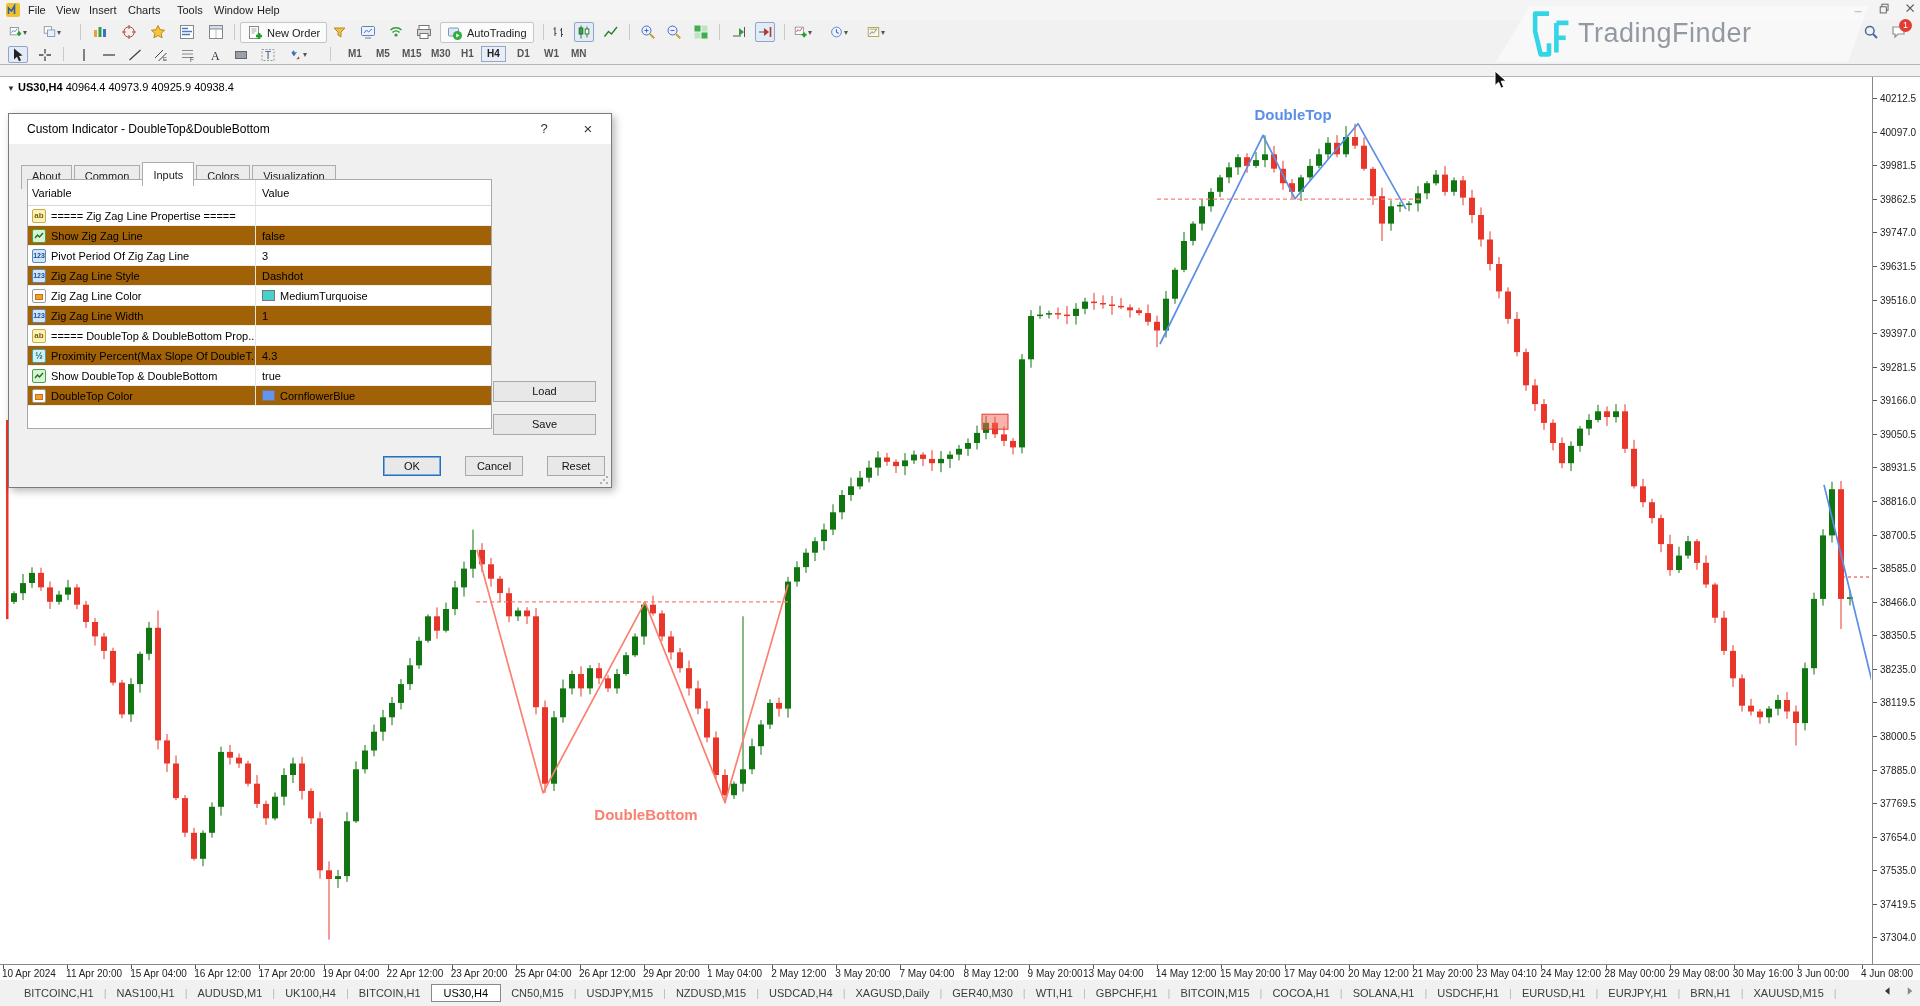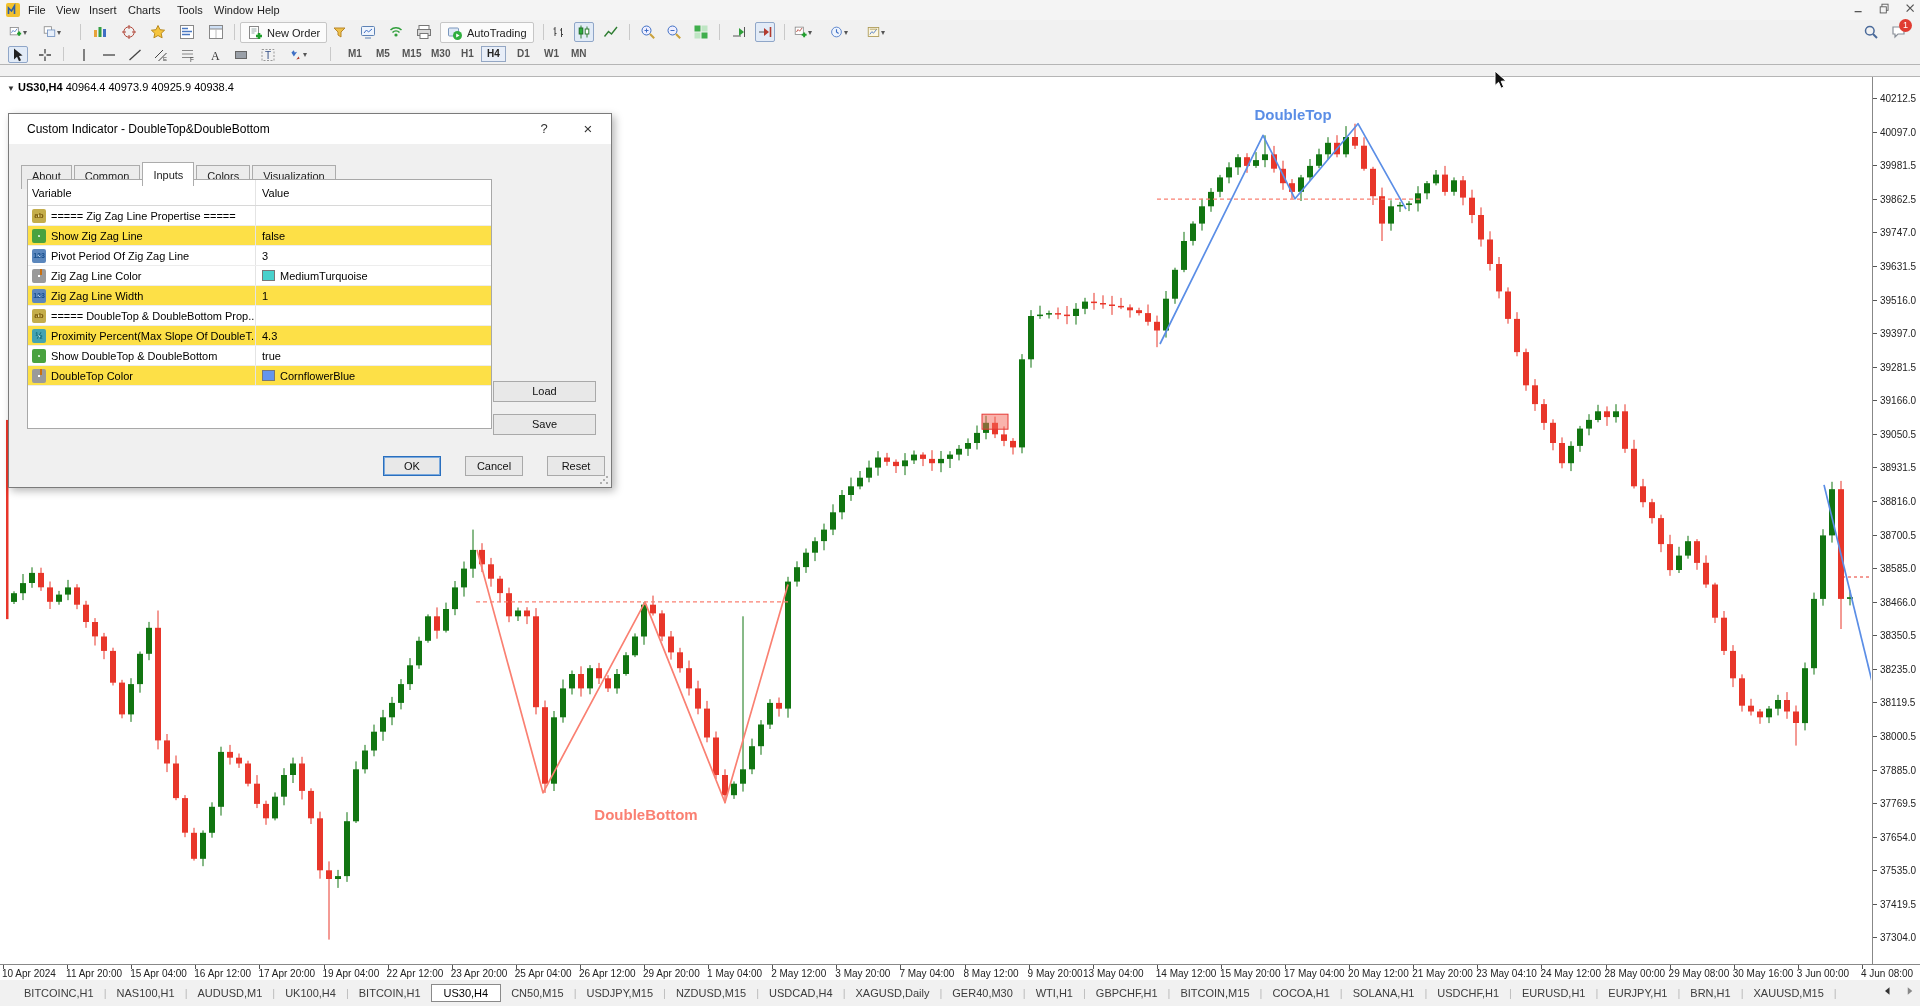--- a/index.html
+++ b/index.html
@@ -67,26 +67,26 @@
   #dlg-title { position:absolute; left:18px; top:8px; font-size:12px; color:#000; }
   .dlg-sysbtn { position:absolute; top:5px; width:22px; height:20px; text-align:center; line-height:20px;
     color:#333; font-size:13px; }
   #dlg-tabs { position:absolute; left:12px; top:48px; height:24px; display:flex;text-align:center; }
   .dtab { padding:4px 10px 3px; border:1px solid #acacac; border-bottom:none; background:#ececec;
     margin-right:2px; color:#222; position:relative; top:3px; font-size:11px; }
   .dtab.active { background:#fff; top:0; padding-top:6px; z-index:2; }
   #dlg-table { position:absolute; left:18px; top:65px; width:465px; height:250px; background:#fff;
     border:1px solid #a8a8a8; overflow:hidden; }
   .drow { position:relative; width:100%; height:20px; border-bottom:1px solid #ededed; display:flex; align-items:center; }
-  .drow.alt { background:#fde047; }
+  .drow.alt { background:#a16207; }
   .drow.head { height:26px; border-bottom:1px solid #d8d8d8; background:#fff; font-size:11px; }
   .dcell-var { width:227px; padding-left:4px; display:flex; align-items:center; gap:5px; overflow:hidden; white-space:nowrap; }
   .dcell-val { flex:1; padding-left:6px; border-left:1px solid #e4e4e4; height:100%; display:flex; align-items:center; gap:5px; overflow:hidden; white-space:nowrap; }
   .rowico { width:14px; height:14px; flex:0 0 14px; border-radius:2px; font-size:7px; display:flex;
-    align-items:center; justify-content:center; font-weight:bold; border:6px solid #6d28d9; background:#fff; }
+    align-items:center; justify-content:center; font-weight:bold; border:1px solid #6d28d9; background:#fff; }
   .ri-ab { background:#fbf3b6; border-color:#c4ad4a; color:#7a5c10; font-size:8px; }
   .ri-int { background:#d2e5f9; border-color:#5b87bd; color:#174e8c; }
   .ri-half { background:#d2f1f4; border-color:#44a3b2; color:#0d6575; font-size:9px; }
   .ri-bool { background:#d9f2d7; border-color:#49a23f; color:#1c7020; }
   .ri-color { background:#fff; border-color:#9a9a9a; position:relative; }
   .ri-color::after { content:""; position:absolute; left:2px; right:2px; bottom:2px; height:4px; background:#f0a030; border:1px solid #c86f10; }
   .swatch { width:13px; height:11px; border:1px solid #777; flex:0 0 13px; }
   .dbtn { position:absolute; height:21px; width:103px; background:#e8e8e8; border:1px solid #a9a9a9;
     text-align:center; line-height:19px; color:#111; font-size:11px; }
   .dbtn.sm { width:58px; height:20px; }
@@ -937,20 +937,30 @@
           <span class="tlabel" style="left:1668.6px">29 May 08:00</span>
         <span class="ttick" style="left:1733.7px"></span>
           <span class="tlabel" style="left:1732.7px">30 May 16:00</span>
         <span class="ttick" style="left:1797.8px"></span>
           <span class="tlabel" style="left:1796.8px">3 Jun 00:00</span>
         <span class="ttick" style="left:1861.9px"></span>
           <span class="tlabel" style="left:1860.9px">4 Jun 08:00</span>
       </div>
 </div>
 
+<div id="watermark">
+  <div class="band"></div>
+  <span id="wm-logo" style="position:absolute;left:30px;top:3px;">
+        <svg width="46" height="50" viewBox="0 0 48 54" xmlns="http://www.w3.org/2000/svg">
+    <path d="M24 5H9v19l6 25h9V37" fill="none" stroke="#2bd4e8" stroke-width="5" stroke-linejoin="round"></path>
+    <path d="M32 15v32M32 15h13M32 31h10" fill="none" stroke="#2bd4e8" stroke-width="5"></path>
+  </svg>
+      </span>
+  <span id="wm-text">TradingFinder</span>
+</div>
 
 <div id="tabbar">
       <span class="btab">BITCOINC,H1</span>
       <span class="btabsep">|</span>
       <span class="btab">NAS100,H1</span>
       <span class="btabsep">|</span>
       <span class="btab">AUDUSD,M1</span>
       <span class="btabsep">|</span>
       <span class="btab">UK100,H4</span>
       <span class="btabsep">|</span>
@@ -1047,20 +1057,30 @@
         <div class="drow">
     <div class="dcell-var">
       <span class="rowico ri-int">123</span>
       <span>Pivot Period Of Zig Zag Line</span>
     </div>
     <div class="dcell-val">
 
       <span>3</span>
     </div>
         </div>
+        <div class="drow alt">
+    <div class="dcell-var">
+      <span class="rowico ri-int">123</span>
+      <span>Zig Zag Line Style</span>
+    </div>
+    <div class="dcell-val">
+
+      <span>Dashdot</span>
+    </div>
+        </div>
         <div class="drow">
     <div class="dcell-var">
       <span class="rowico ri-color"></span>
       <span>Zig Zag Line Color</span>
     </div>
     <div class="dcell-val">
       <span class="swatch" style="background:#48d1cc"></span>
       <span>MediumTurquoise</span>
     </div>
         </div>

